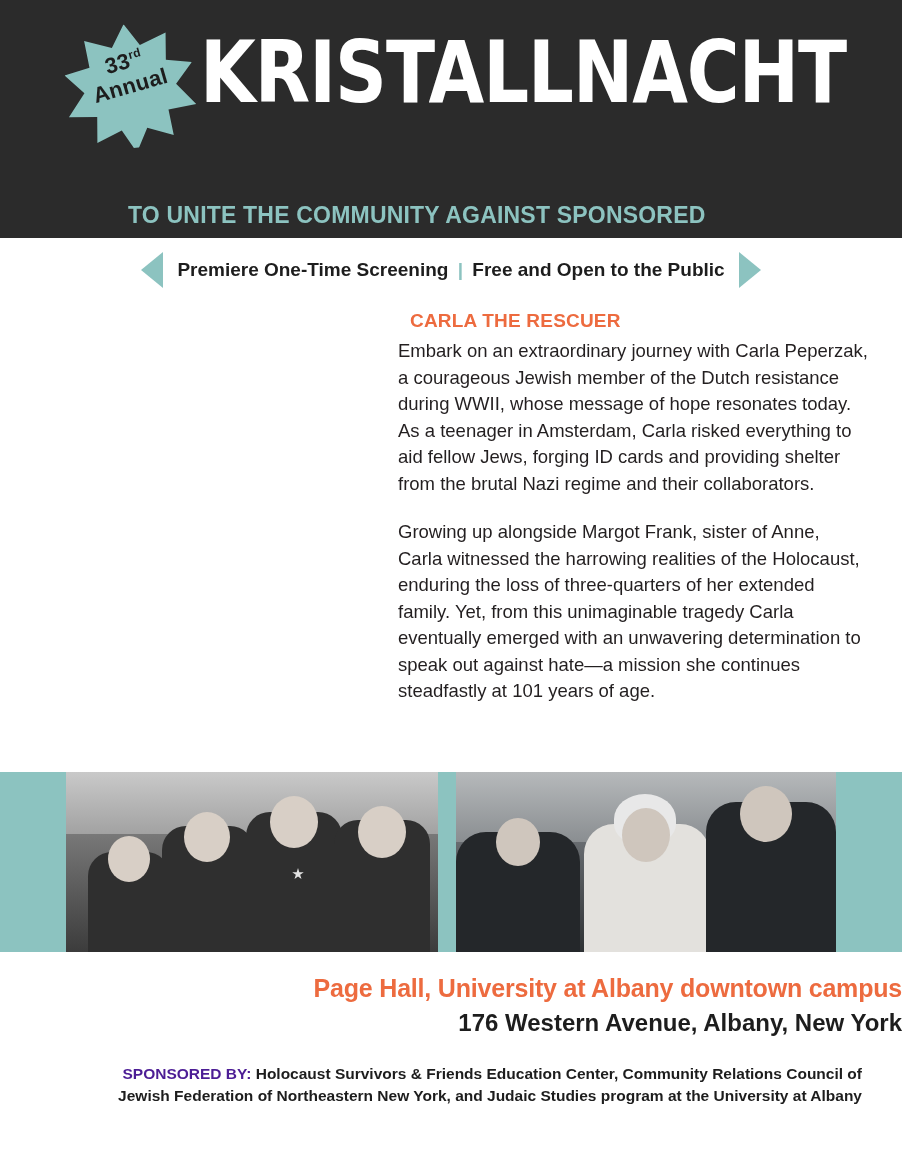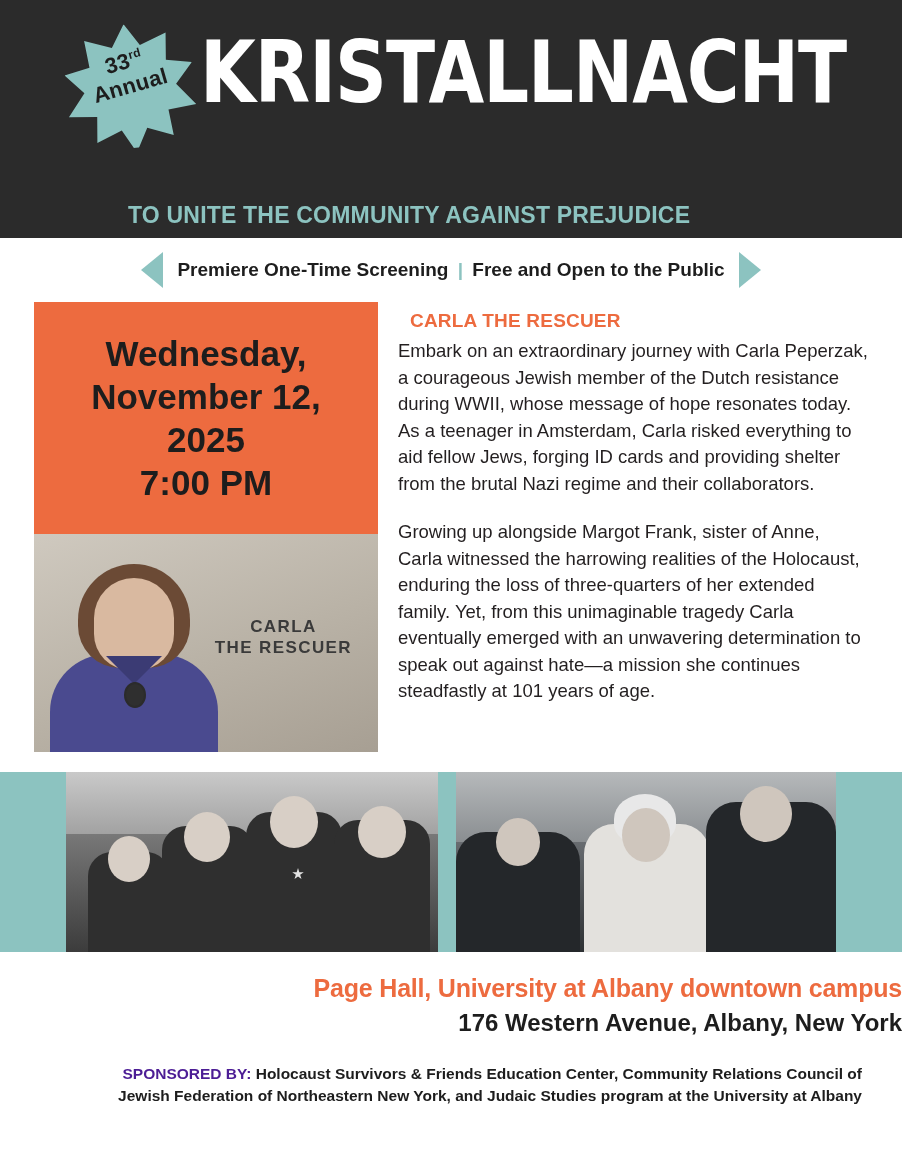--- a/index.html
+++ b/index.html
@@ -358,59 +358,37 @@
 
 <div class="page">
 
   <div class="header">
     <div class="burst"></div>
     <div class="burst-text">
       <span>33</span><sup>rd</sup><br>
       <span>Annual</span>
     </div>
     <div class="title-main">KRISTALLNACHT</div>
-    <div class="title-tag">TO UNITE THE COMMUNITY AGAINST PREJUDICE</div>
+    <div class="title-tag">TO UNITE THE COMMUNITY AGAINST SPONSORED</div>
   </div>
 
   <div class="banner">
     <div class="banner-inner">
       <div class="chev chev-left"></div>
       <div class="banner-text">
         <span>Premiere One-Time Screening</span>
         <span class="sep">|</span>
         <span>Free and Open to the Public</span>
       </div>
       <div class="chev chev-right"></div>
     </div>
   </div>
 
   <div class="body-area">
 
-    <div class="left-col">
-      <div class="date-box">
-        <div class="date-line">Wednesday,</div>
-        <div class="date-line">November 12,</div>
-        <div class="date-line">2025</div>
-        <div class="date-line">7:00 PM</div>
-      </div>
-
-      <div class="photo-film">
-        <div class="film-figure">
-          <div class="film-body"></div>
-          <div class="film-hair"></div>
-          <div class="film-face"></div>
-          <div class="film-collar"></div>
-          <div class="film-necklace"></div>
-        </div>
-        <div class="film-title">
-          <span>CARLA</span><br>
-          <span>THE RESCUER</span>
-        </div>
-      </div>
-    </div>
 
     <div class="right-col">
       <div class="blurb-title">CARLA THE RESCUER</div>
       <p class="blurb-p">Embark on an extraordinary journey with Carla Peperzak, a courageous Jewish member of the Dutch resistance during WWII, whose message of hope resonates today. As a teenager in Amsterdam, Carla risked everything to aid fellow Jews, forging ID cards and providing shelter from the brutal Nazi regime and their collaborators.</p>
       <p class="blurb-p">Growing up alongside Margot Frank, sister of Anne, Carla witnessed the harrowing realities of the Holocaust, enduring the loss of three-quarters of her extended family. Yet, from this unimaginable tragedy Carla eventually emerged with an unwavering determination to speak out against hate—a mission she continues steadfastly at 101 years of age.</p>
     </div>
 
   </div>
 
   <div class="strip">

